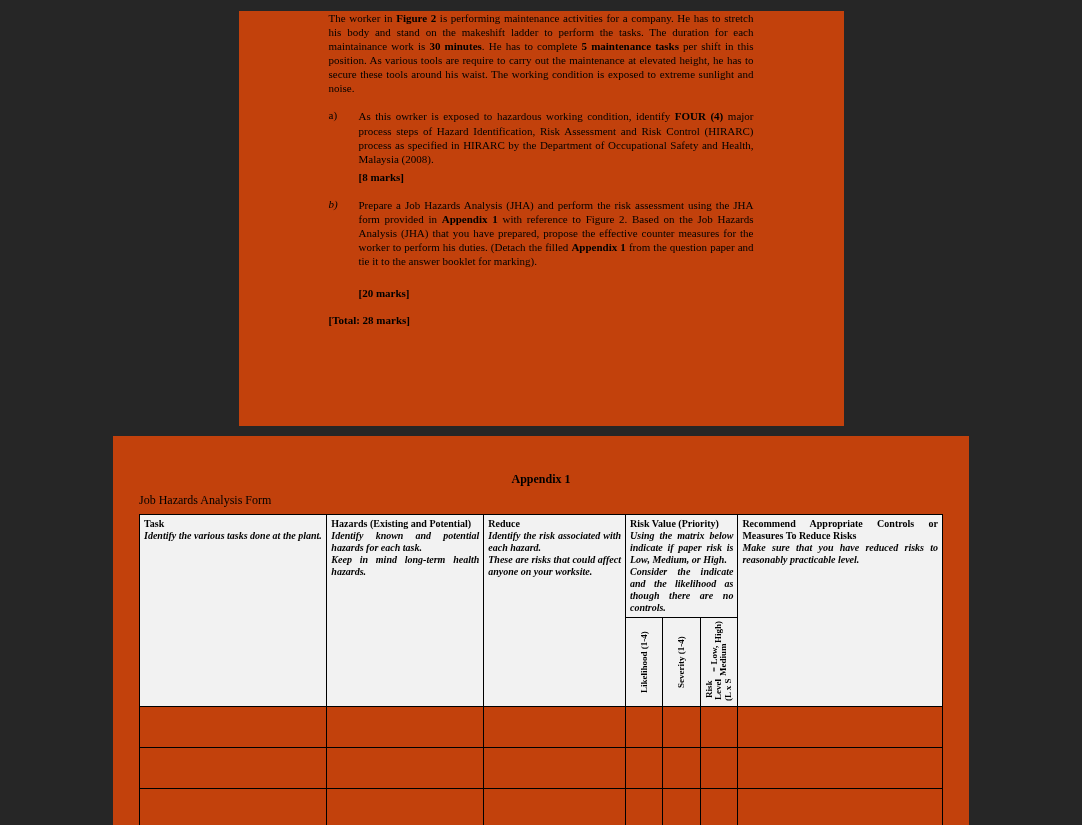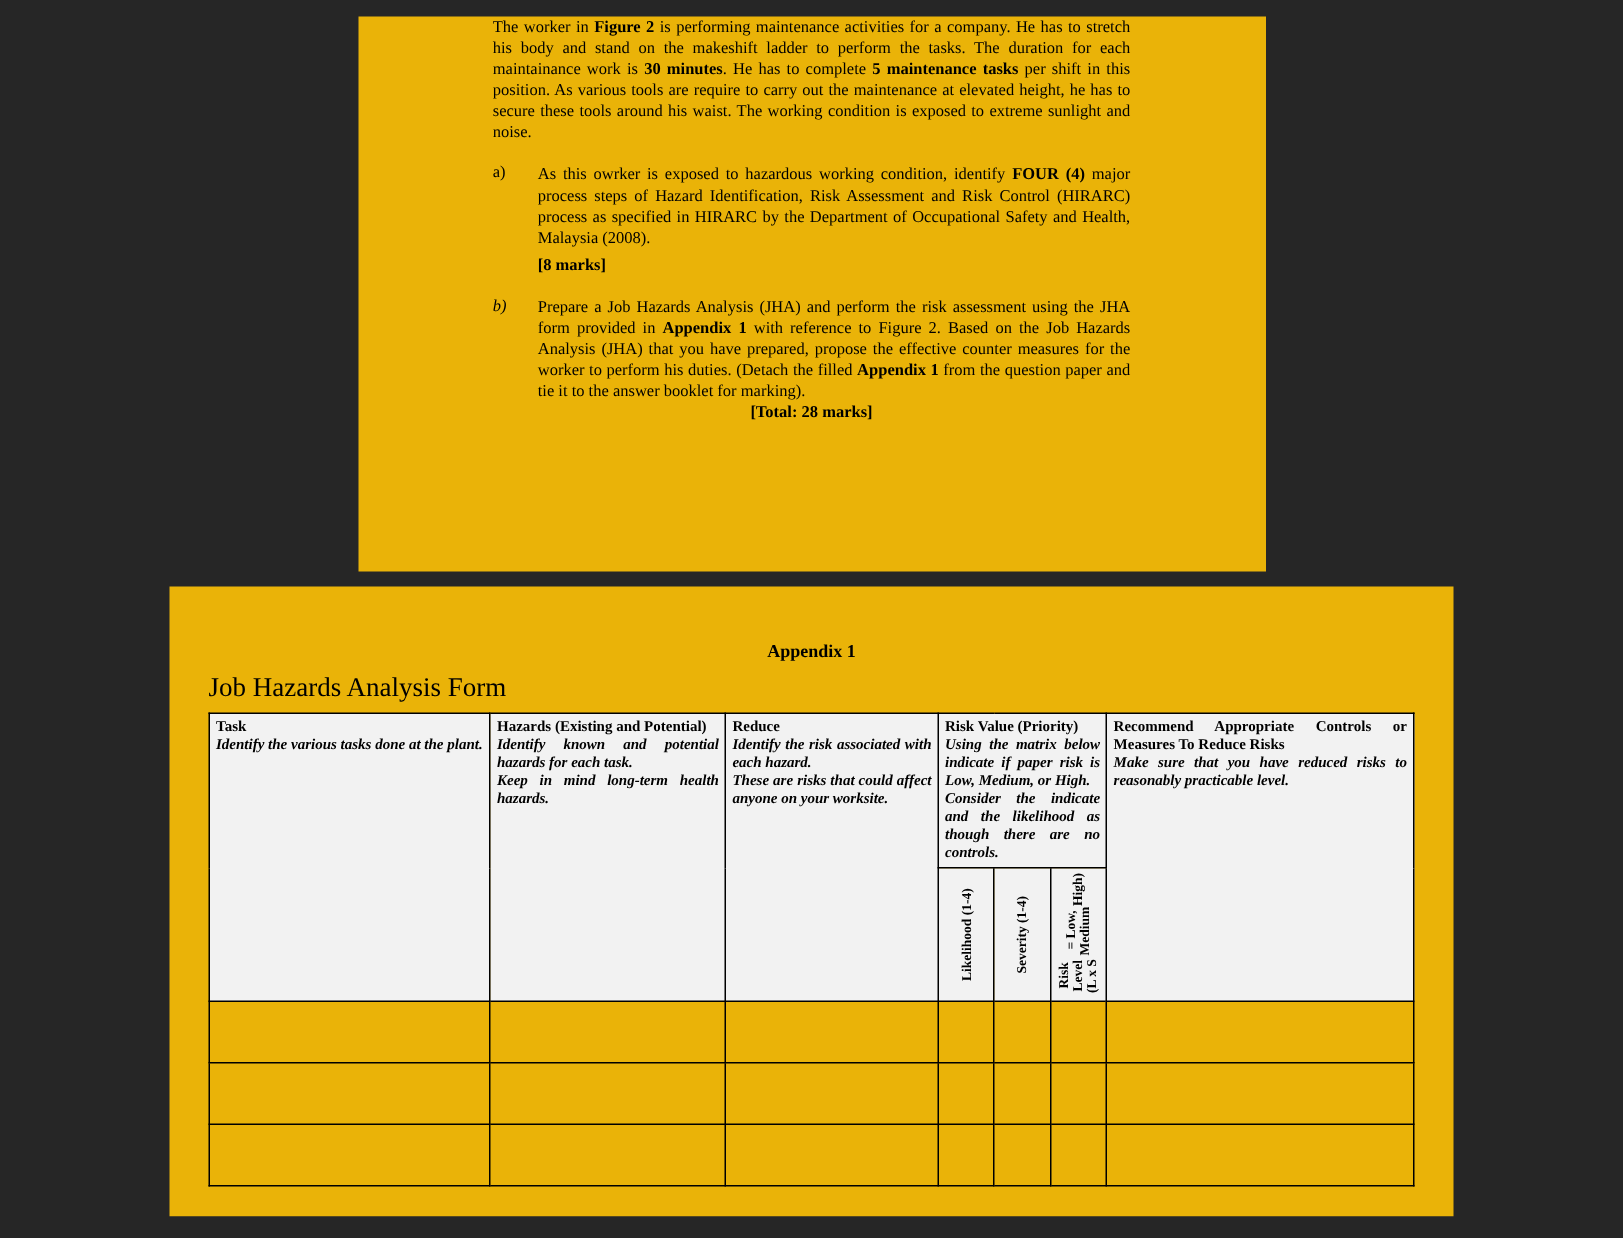--- a/index.html
+++ b/index.html
@@ -4,21 +4,21 @@
 <style>
   body {
     margin: 0;
     padding: 0;
     background: #262626;
     font-family: "Times New Roman", Times, serif;
     font-size: 11px;
     color: #000;
   }
   .page {
-    background: #eab308;
+    background: #c2410c;
     margin: 0 auto;
     box-sizing: border-box;
   }
   .page1 {
     width: 605px;
     padding: 0 90px 100px 90px;
     margin-bottom: 10px;
   }
   .page2 {
     width: 856px;
@@ -40,32 +40,32 @@
     flex: 1;
     text-align: justify;
     line-height: 1.28;
   }
   .marks {
     text-align: left;
     font-weight: bold;
     margin-top: 4px;
   }
   .total {
-    text-align: center;
-    font-weight: bold;
-    margin-top: 1px;
+    text-align: left;
+    font-weight: bold;
+    margin-top: 14px;
   }
   .apx-title {
     text-align: center;
     font-weight: bold;
     font-size: 12px;
     margin-bottom: 6px;
   }
   .form-title {
-    font-size: 18px;
+    font-size: 12px;
     margin-bottom: 6px;
   }
   table.jha {
     border-collapse: collapse;
     width: 100%;
     table-layout: fixed;
   }
   table.jha td, table.jha th {
     border: 1px solid #000;
     vertical-align: top;
@@ -112,20 +112,21 @@
     <div class="qbody">
       <span>As this owrker is exposed to hazardous working condition, identify </span><span class="bd">FOUR (4)</span><span> major process steps of Hazard Identification, Risk Assessment and Risk Control (HIRARC) process as specified in HIRARC by the Department of Occupational Safety and Health, Malaysia (2008).</span>
       <div class="marks">[8 marks]</div>
     </div>
   </div>
 
   <div class="qrow">
     <div class="qlabel" style="font-style:italic">b)</div>
     <div class="qbody">
       <span>Prepare a Job Hazards Analysis (JHA) and perform the risk assessment using the JHA form provided in </span><span class="bd">Appendix 1</span><span> with reference to Figure 2. Based on the Job Hazards Analysis (JHA) that you have prepared, propose the effective counter measures for the worker to perform his duties. (Detach the filled </span><span class="bd">Appendix 1</span><span> from the question paper and tie it to the answer booklet for marking).</span>
+      <div class="marks" style="margin-top:18px">[20 marks]</div>
     </div>
   </div>
 
   <div class="total">[Total: 28 marks]</div>
 </div>
 
 <div class="page page2">
   <div class="apx-title">Appendix 1</div>
   <div class="form-title">Job Hazards Analysis Form</div>
 

